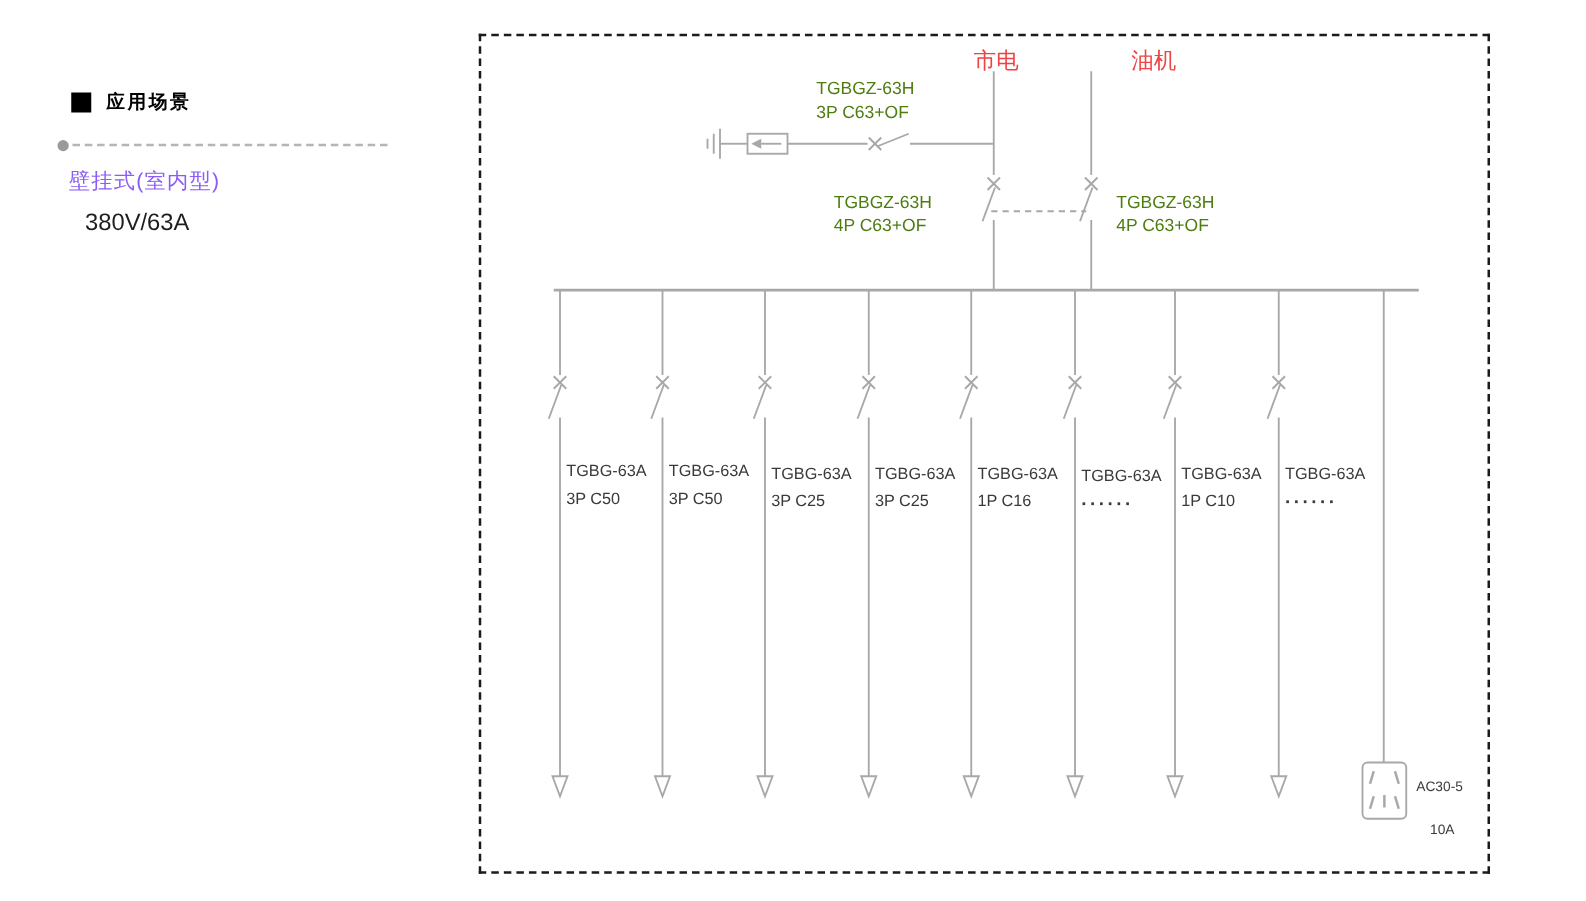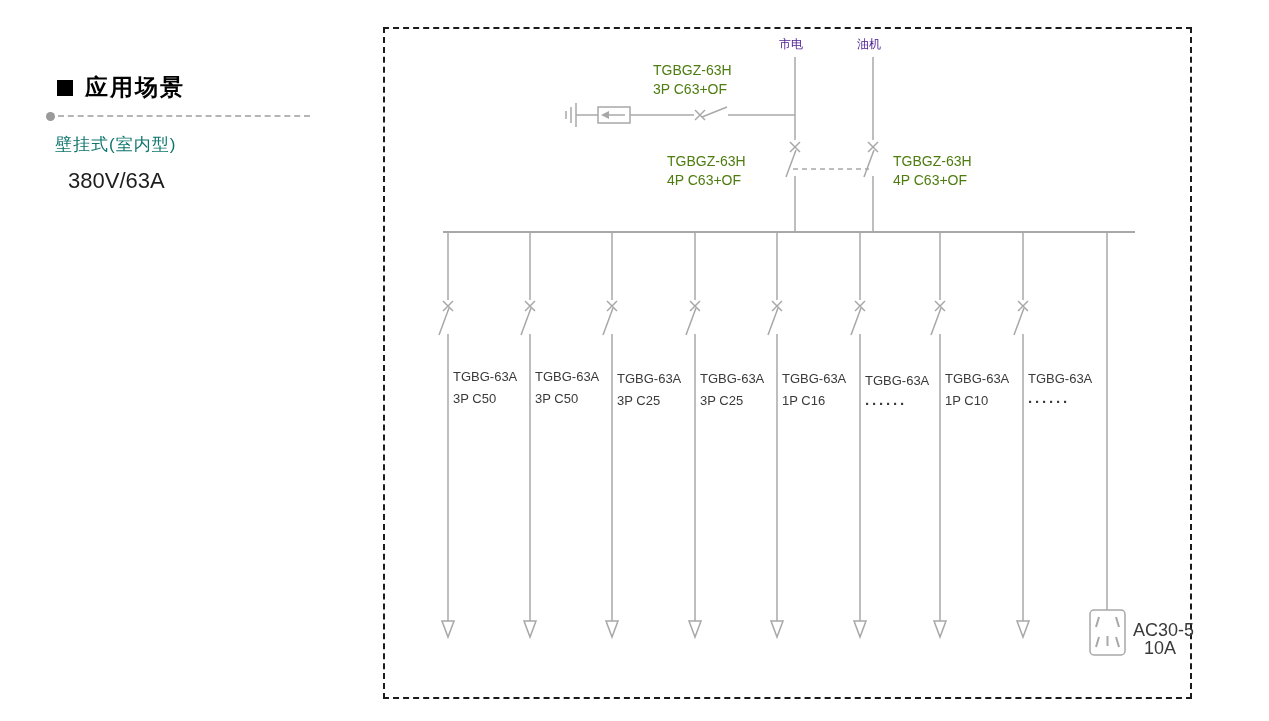--- a/index.html
+++ b/index.html
@@ -1,36 +1,36 @@
 <!DOCTYPE html>
 <html><head>
 <meta charset="utf-8">
 <style>
   html,body { margin:0; padding:0; background:#ffffff; font-family:"Liberation Sans", sans-serif; }
   .stage { position:relative; width:1269px; height:721px; background:#ffffff; overflow:hidden; }
   .abs { position:absolute; }
   
   .title-row { left:57px; top:72px; display:flex; align-items:center; gap:12px; }
   .title-square { width:16px; height:16px; background:#000; }
-  .title-text { font-size:23px; font-weight:700; color:#000; letter-spacing:2px; }
+  .title-text { font-size:15px; font-weight:700; color:#000; letter-spacing:2px; }
   .divider-dot { left:46px; top:112px; width:9px; height:9px; border-radius:50%; background:#9a9a9a; }
   .divider-line { left:58px; top:115px; width:252px; height:0; border-top:2px dashed #b5b5b5; }
-  .subtitle { left:55px; top:133px; font-size:17px; color:#0f766e; letter-spacing:1px; }
-  .voltage { left:68px; top:168px; font-size:22px; color:#1e1e1e; }
+  .subtitle { left:55px; top:133px; font-size:17px; color:#8b5cf6; letter-spacing:1px; }
+  .voltage { left:68px; top:168px; font-size:19px; color:#1e1e1e; }
   
   .frame { left:383px; top:27px; width:809px; height:672px; border:2px dashed #1b1b1b; box-sizing:border-box; }
   
   .dlabel { color:#4d7c0f; font-size:14px; line-height:19px; white-space:nowrap; }
-  .source-label { font-size:12px; color:#4c1d95; }
+  .source-label { font-size:18px; color:#ef4444; }
   .branch-label { font-size:13px; color:#3a3a3a; line-height:1; white-space:nowrap;margin-top:24px; }
   .b-model { margin-bottom:9px; }
   .b-spec {}
   .spec-dots { font-weight:700; font-size:15px; letter-spacing:2px; }
-  .socket-label { font-size:18px; color:#3a3a3a; line-height:18px; }
-  .socket-label .rating { margin-left:11px; }
+  .socket-label { font-size:11px; color:#3a3a3a; line-height:18px; }
+  .socket-label .rating { margin-left:11px;margin-top:16px; }
   svg { pointer-events:none; }
 </style>
 </head>
 <body>
 
 <div class="stage">
 
   <div class="abs title-row">
     <span class="title-square"></span>
     <span class="title-text">应用场景</span>
@@ -184,21 +184,21 @@
           <line x1="1116" y1="617" x2="1119" y2="627"></line>
           <line x1="1099" y1="637" x2="1096" y2="647"></line>
           <line x1="1107.5" y1="636" x2="1107.5" y2="646"></line>
           <line x1="1116" y1="637" x2="1119" y2="647"></line>
         </g>
       </g>
     </g>
   </svg>
 
   <div class="abs source-label" style="left:779px;top:36px">市电</div>
-  <div class="abs source-label" style="left:857px;top:36px">油机</div>
+  <div class="abs source-label" style="left:905px;top:36px">油机</div>
 
   <div class="abs dlabel" style="left:653px;top:61px">
     <div>TGBGZ-63H</div>
     <div>3P C63+OF</div>
   </div>
 
   <div class="abs dlabel" style="left:667px;top:152px">
     <div>TGBGZ-63H</div>
     <div>4P C63+OF</div>
   </div>

